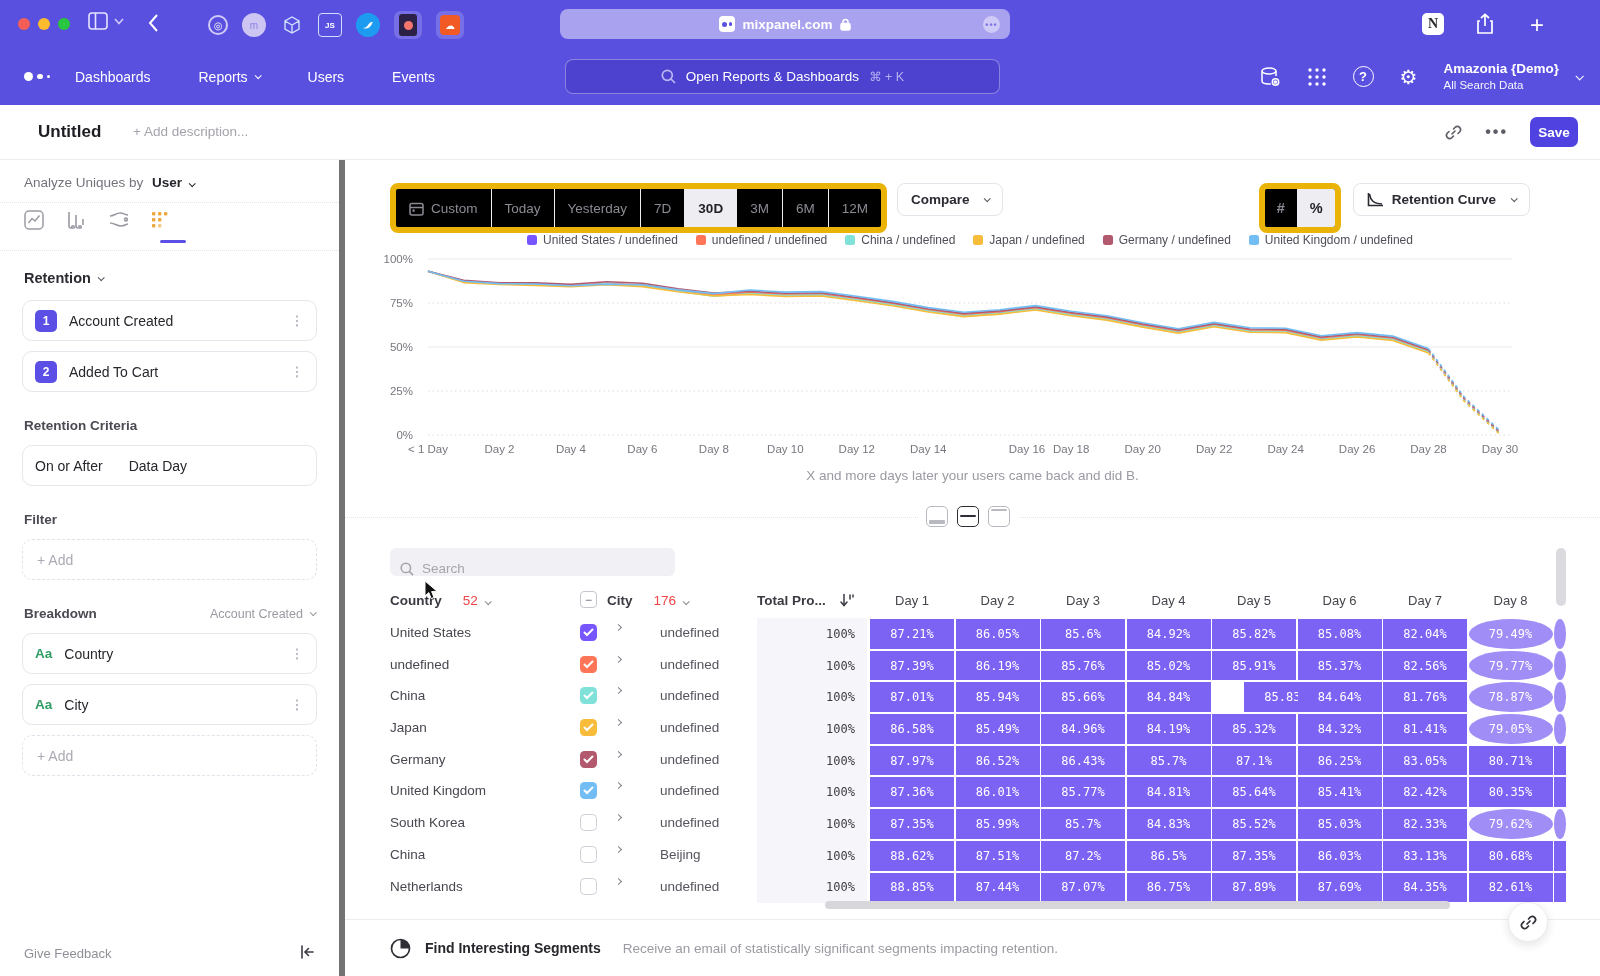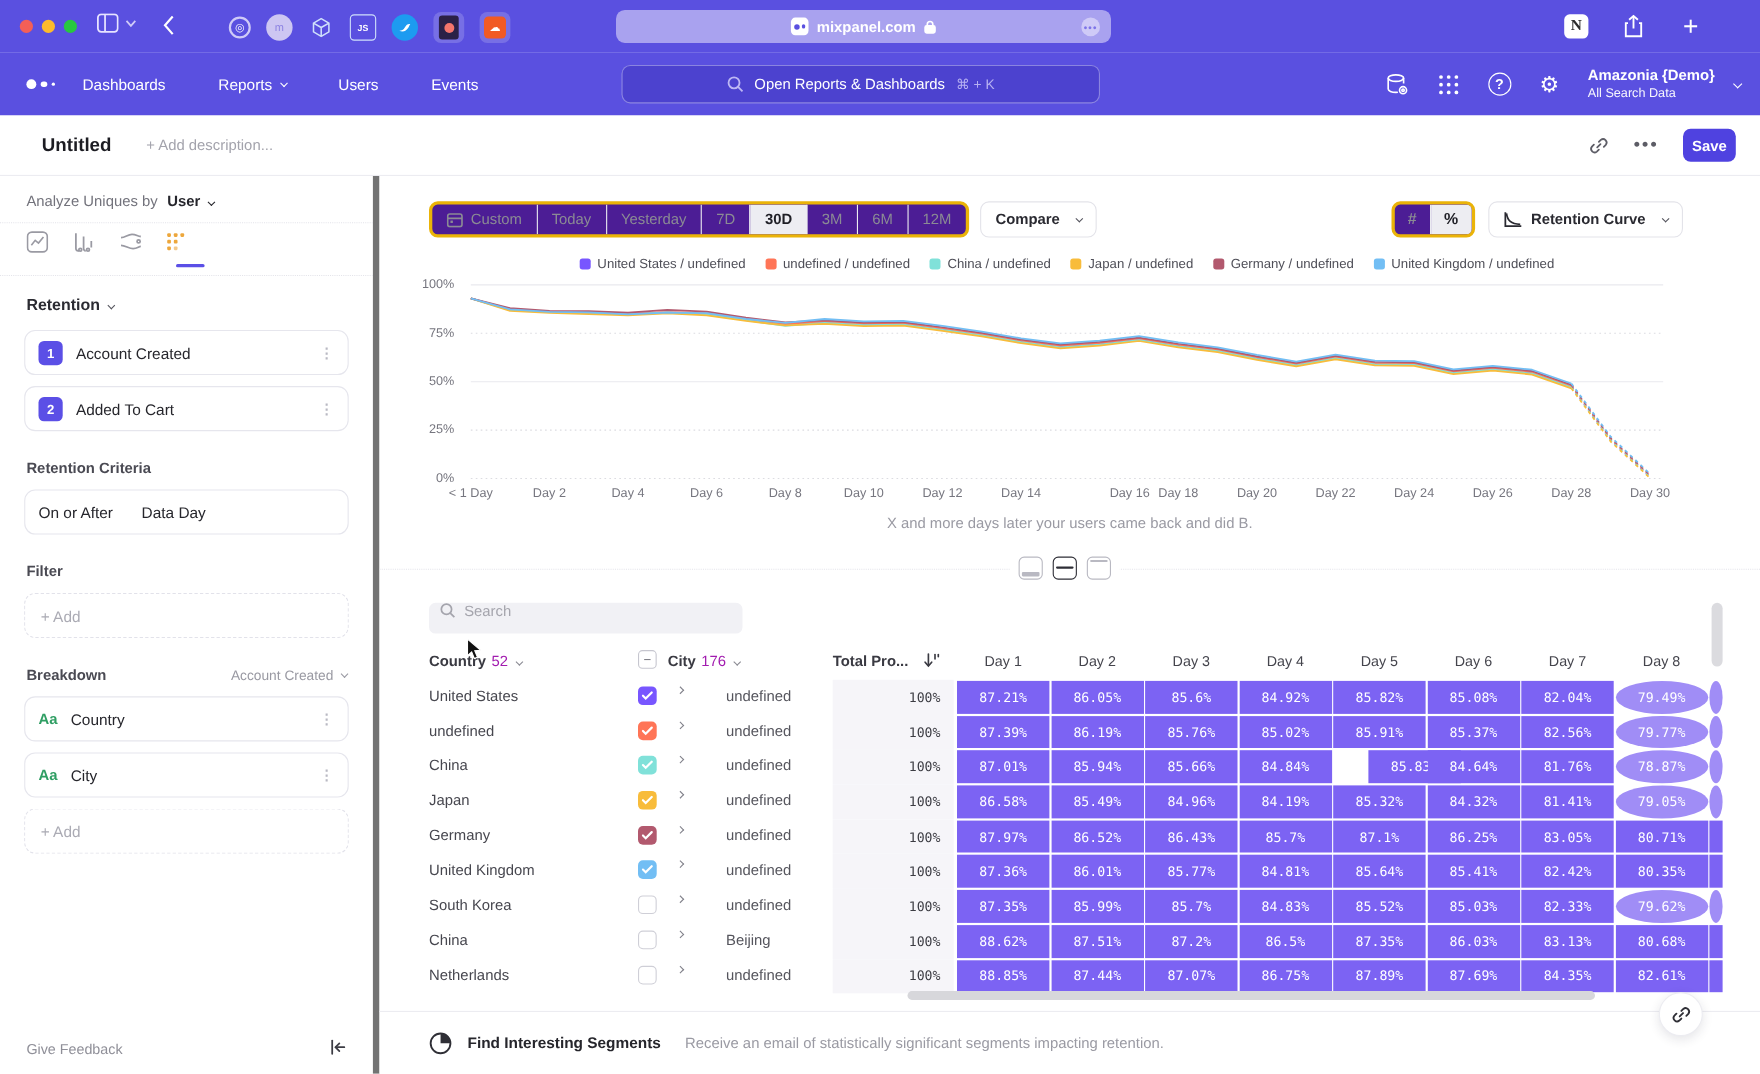--- a/index.html
+++ b/index.html
@@ -73,21 +73,21 @@
   .bd-scope { font-size:12.5px; color:#9a9aa3; display:flex; align-items:center;}
   .aa { color:#2f9e63; font-weight:700; font-size:13.5px; margin-right:12px; }
   .side-bottom { position:absolute; left:0; bottom:0; width:100%; height:44px; }
   .feedback { position:absolute; left:24px; top:14px; font-size:13px; color:#8f8f98; }
   .collapse { position:absolute; right:24px; top:12px; color:#3c3c44; }
 
   
   .main { position:absolute; left:345px; top:160px; width:1255px; height:816px; background:#fff; }
 
   .toolbar { position:absolute; left:45px; top:23px; display:flex; gap:10px; }
-  .seg { display:flex; border:3px solid #eab308; border-radius:8px; overflow:hidden; height:33px; background:#4c1d95; }
+  .seg { display:flex; border:6px solid #eab308; border-radius:8px; overflow:hidden; height:50px; background:#000000; }
   .seg-item { display:flex; align-items:center; padding:0 13px; font-size:13.5px; color:#8b8b94;
     border-right:1px solid #ececf1; cursor:pointer; white-space:nowrap; gap:7px; }
   .seg-item:last-child { border-right:none; }
   .seg-item.active { background:#ededf2; color:#1f1f26; font-weight:700; }
   .btn { display:flex; align-items:center; border:1px solid #e3e3e9; border-radius:8px; height:33px;
     padding:0 13px; font-size:13.5px; color:#2a2a31; font-weight:600; background:#fff; gap:8px; }
   .tool-right { position:absolute; right:70px; top:23px; display:flex; gap:12px; }
   .seg-unit .seg-item { font-size:14.5px; padding:0 12px; font-weight:700; }
 
   .legend { position:absolute; left:75px; top:73px; width:1100px; display:flex; justify-content:center; gap:18px; }
@@ -101,25 +101,25 @@
   .caption { position:absolute; left:0; top:308px; width:1255px; text-align:center; font-size:13.5px; color:#9a9aa3; }
 
   .divline { position:absolute; left:0; top:357px; width:1255px; border-top:1px dotted #e4e4ea; }
   .viewtoggle { position:absolute; left:573px; top:342px; background:#fff; padding:4px 8px; display:flex; gap:9px; border-radius:8px; }
   .vt { width:22px; height:21px; border:1.6px solid #b9b9c2; border-radius:5px; position:relative; cursor:pointer; }
   .vt.active { border-color:#2e2e36; }
   .vt i { position:absolute; left:2px; right:2px; background:#b9b9c2; border-radius:1px; }
   .vt.active i { background:#2e2e36; }
 
   .searchbar { position:absolute; left:45px; top:388px; width:285px; height:28px; border-radius:6px;
-    background:#f1f1f5; display:flex; align-items:flex-start; padding:0 10px; gap:8px; color:#a5a5ad; font-size:13.5px; }
+    background:#f1f1f5; display:flex; align-items:flex-end; padding:0 10px; gap:8px; color:#a5a5ad; font-size:13.5px; }
 
   .thead { position:absolute; left:0; top:430px; width:1255px; height:26px; }
   .th-country { position:absolute; left:45px; top:3px; font-size:13.5px; font-weight:700; color:#3a3a42; }
-  .th-cnt { color:#a21caf; font-weight:400; margin-left:5px; }
+  .th-cnt { color:#ef4444; font-weight:400; margin-left:21px; }
   .th-chk { position:absolute; left:235px; top:1px; width:17px; height:17px; border:1.4px solid #c6c6cf; border-radius:4px;
      color:#6e6e77; font-size:12px; display:flex; align-items:center; justify-content:center; background:#fff; }
   .th-city { position:absolute; left:262px; top:3px; font-size:13.5px; font-weight:700; color:#3a3a42; }
   .th-total { position:absolute; left:412px; top:3px; width:98px; text-align:left; font-size:13.5px; font-weight:700; color:#3a3a42; }
   .sorticon { position:absolute; left:494px; top:2px; color:#3a3a42; }
   .th-day { position:absolute; top:3px; width:84px; text-align:center; font-size:13px; font-weight:500; color:#45454d; }
 
   .tbody { position:absolute; left:0; top:458px; width:1255px; }
   .trow { position:relative; height:31.7px; }
   .c-country { position:absolute; left:45px; top:7px; font-size:13.5px; color:#47474f; }

